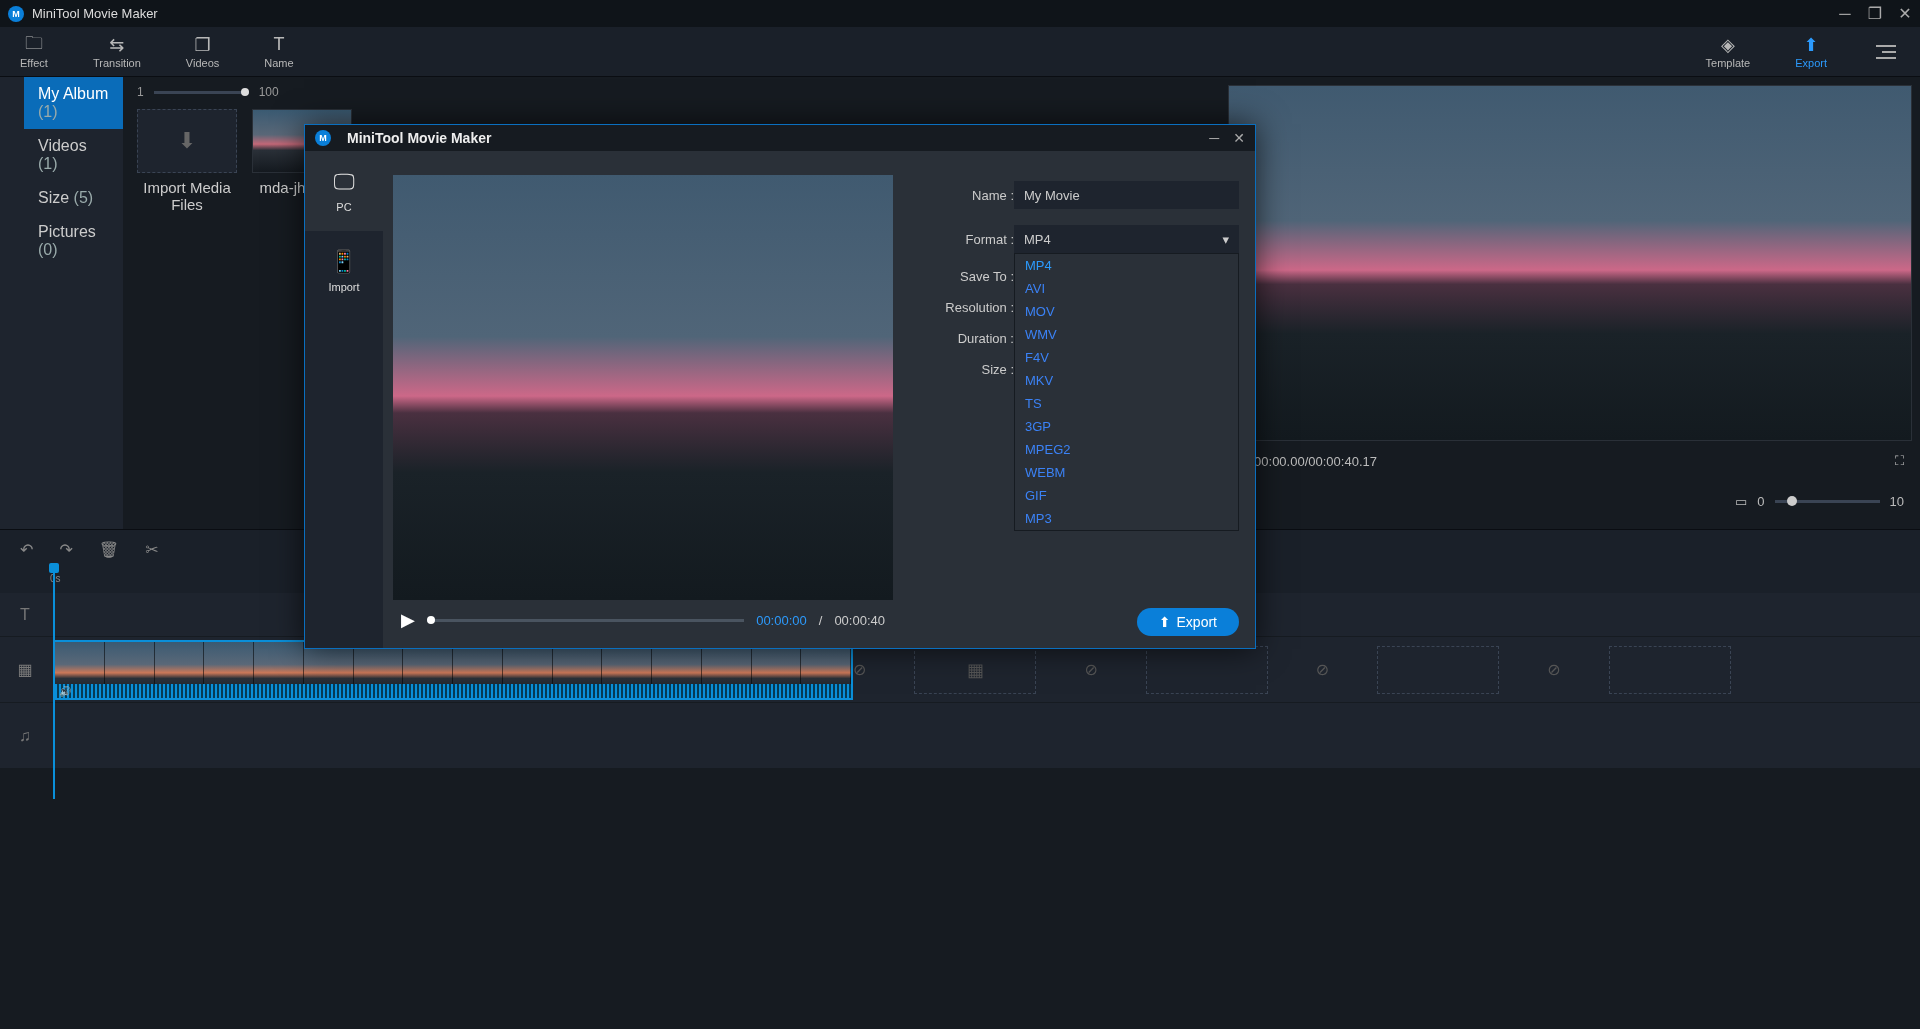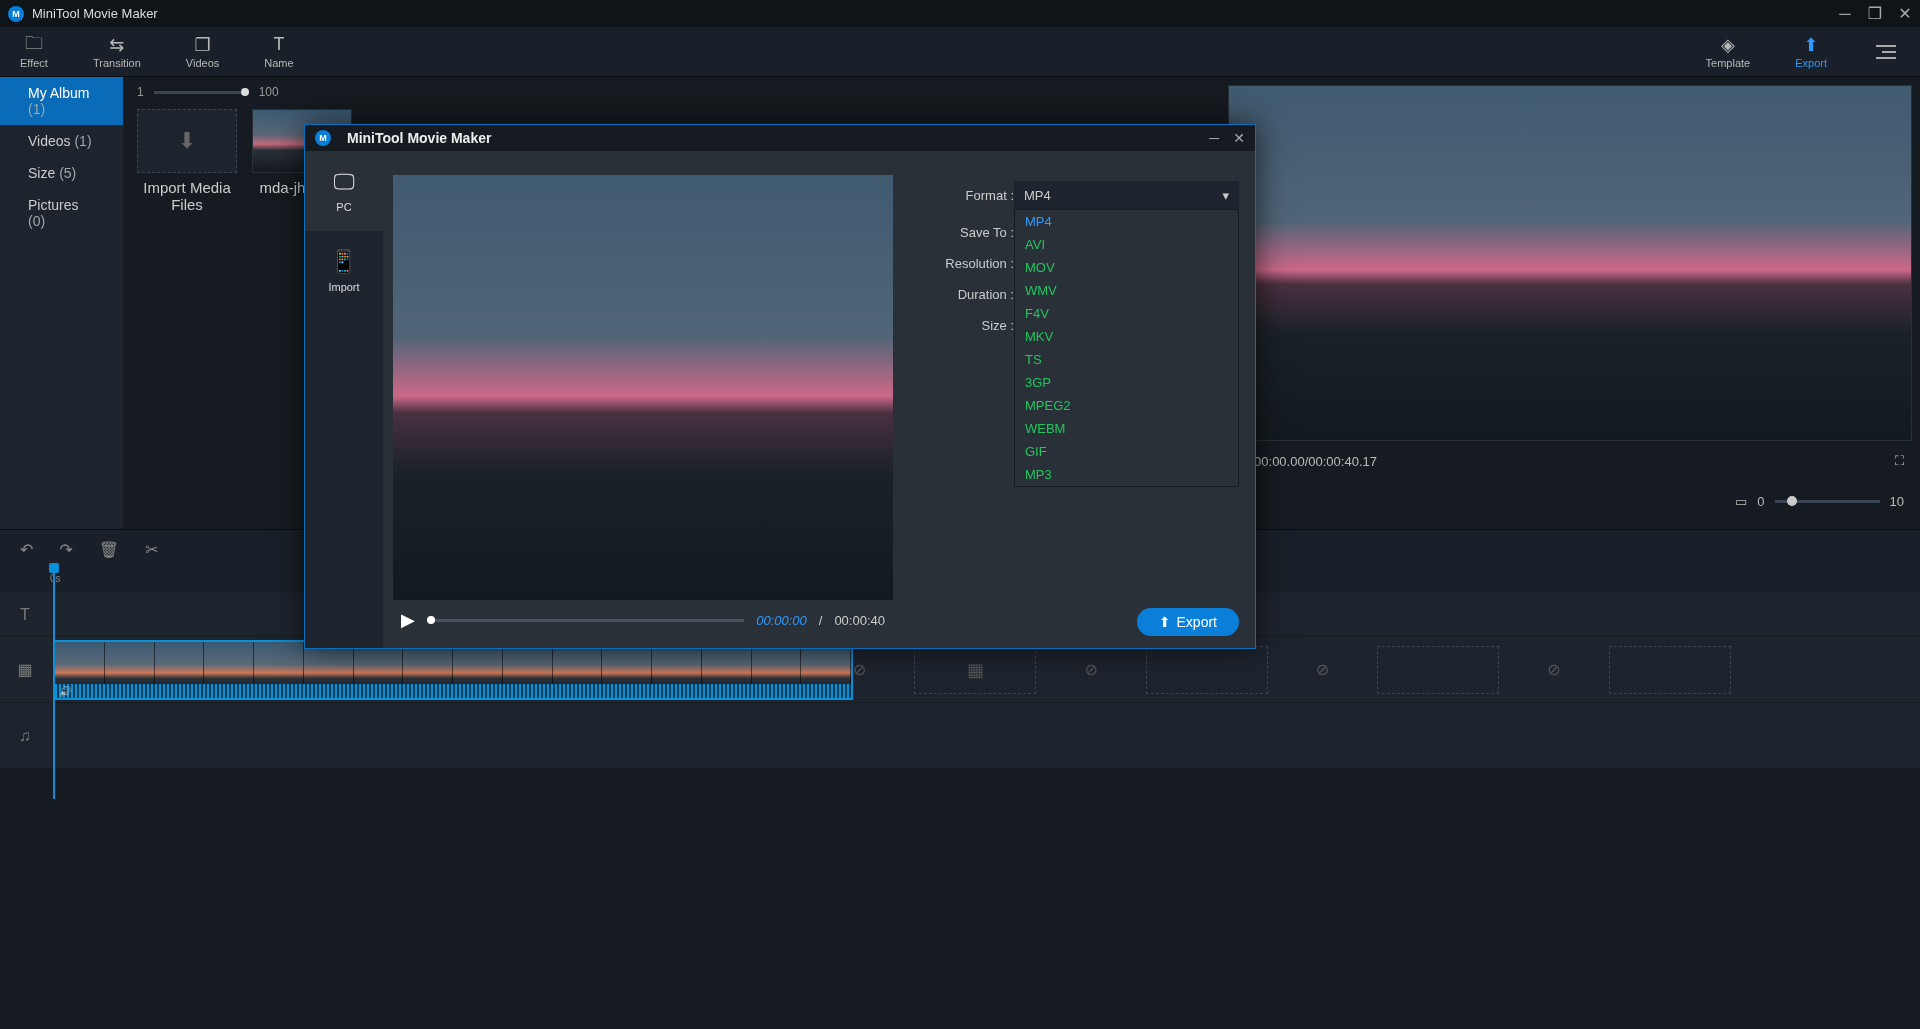--- a/index.html
+++ b/index.html
@@ -44,21 +44,21 @@
 .toolbar-left, .toolbar-right { display: flex; gap: 45px; align-items: center; }
 .tool-item { display: flex; flex-direction: column; align-items: center; gap: 2px; cursor: pointer; color: #b8b8b8; font-size: 11px; }
 .tool-item.active { color: #2c9afc; }
 .tool-icon { font-size: 18px; height: 20px; display: flex; align-items: center; justify-content: center; }
 .hamburger { display: flex; flex-direction: column; gap: 4px; cursor: pointer; padding: 4px; }
 .hamburger span { width: 20px; height: 2px; background: #aaa; }
 .hamburger span:nth-child(2) { width: 14px; align-self: flex-end; }
 
 .main-area { display: flex; height: 452px; }
 .sidebar { width: 123px; background: #1e242e; }
-.sidebar-item { padding: 8px 28px; font-size: 14px; cursor: pointer; color: #ccc; }
+.sidebar-item { padding: 8px 14px; font-size: 16px; cursor: pointer; color: #ccc; margin-left: 24px; }
 .sidebar-item.selected { background: #0a6cb9; color: #fff; }
 .sidebar-item .count { color: #9aa; }
 
 .media-pane { flex: 1; background: #161b21; padding: 8px 14px; }
 .zoom-row { display: flex; align-items: center; gap: 10px; font-size: 12px; color: #999; margin-bottom: 10px; }
 .zoom-slider { width: 95px; height: 3px; background: #3a4454; position: relative; }
 .zoom-slider::after { content:""; position:absolute; right:0; top:-3px; width:8px; height:8px; background:#ddd; border-radius:50%; }
 .media-grid { display: flex; gap: 15px; }
 .media-tile { width: 100px; display: flex; flex-direction: column; align-items: center; gap: 6px; }
 .import-box {
@@ -164,38 +164,38 @@
 .modal-side { width:78px; background:#1e242e; display:flex; flex-direction:column; }
 .modal-side-item { height:80px; display:flex; flex-direction:column; align-items:center; justify-content:center; gap:6px; font-size:11px; color:#ddd; cursor:pointer; }
 .modal-side-item.active { background:#2a3038; }
 .modal-side-icon { font-size:22px; }
 .modal-preview { width: 520px; background:#2a3038; padding:24px 10px 8px; display:flex; flex-direction:column; }
 .modal-preview-img { flex:1; background: linear-gradient(to bottom, #405a70 0%, #506578 38%, #cc6888 52%, #4a3040 56%, #1a2228 70%, #131a1f 100%); }
 .modal-player { height:40px; display:flex; align-items:center; gap:12px; padding:0 8px; font-size:13px; }
 .modal-play-btn { color:#fff; font-size:18px; cursor:pointer; }
 .modal-progress { flex:1; height:3px; background:#4a5460; position:relative; }
 .modal-progress::before { content:""; position:absolute; left:0; top:-3px; width:8px; height:8px; background:#fff; border-radius:50%; }
-.modal-time-cur { color:#2c9afc;font-style:italic; }
+.modal-time-cur { color:#2c9afc; }
 .modal-time-dur { color:#ccc; }
 
 .modal-form { flex:1; padding: 30px 16px 12px; display:flex; flex-direction:column; }
 .form-row { display:flex; align-items: center; margin-bottom: 16px; font-size:13px; }
 .form-label { width:95px; text-align:right; color:#ccc; }
 .form-input {
   flex:1; height:28px; background:#1e242e; border:none; color:#ccc;
   padding: 0 10px; font-size:13px;
 }
 .form-select { flex:1; position:relative; }
 .select-display { height:28px; background:#1e242e; display:flex; align-items:center; justify-content:space-between; padding:0 10px; font-size:13px; color:#ccc; cursor:pointer; }
 .dropdown {
   position:absolute; top:28px; left:0; right:0;
   background:#2a3038; border:1px solid #161b21;
   z-index:10;
 }
-.dropdown-item { padding:4px 10px; font-size:13px; color:#22c55e; cursor:pointer; }
+.dropdown-item { padding:4px 10px; font-size:13px; color:#3b82f6; cursor:pointer; }
 .dropdown-item.selected { color:#2c9afc; }
 .export-btn {
   margin-top:auto; align-self:flex-end;
   background:#0a7fd9; color:#fff; border:none;
   border-radius:14px; padding:6px 22px; font-size:14px;
   cursor:pointer; display:flex; align-items:center; gap:6px;
 }
 </style>
 </head>
 <body>
@@ -392,20 +392,24 @@
       <div class="modal-preview-img"></div>
       <div class="modal-player">
         <span class="modal-play-btn">▶</span>
         <div class="modal-progress"></div>
         <span class="modal-time-cur">00:00:00</span>
         <span> / </span>
         <span class="modal-time-dur">00:00:40</span>
       </div>
     </div>
     <div class="modal-form">
+      <div class="form-row">
+        <span class="form-label">Name :</span>
+        <input class="form-input" value="My Movie" style="">
+      </div>
       <div class="form-row">
         <span class="form-label">Format :</span>
         <div class="form-select">
           <div class="select-display">
             <span>MP4</span>
             <span>▾</span>
           </div>
           <div class="dropdown">
             <div class="dropdown-item selected">MP4</div>
             <div class="dropdown-item">AVI</div>

